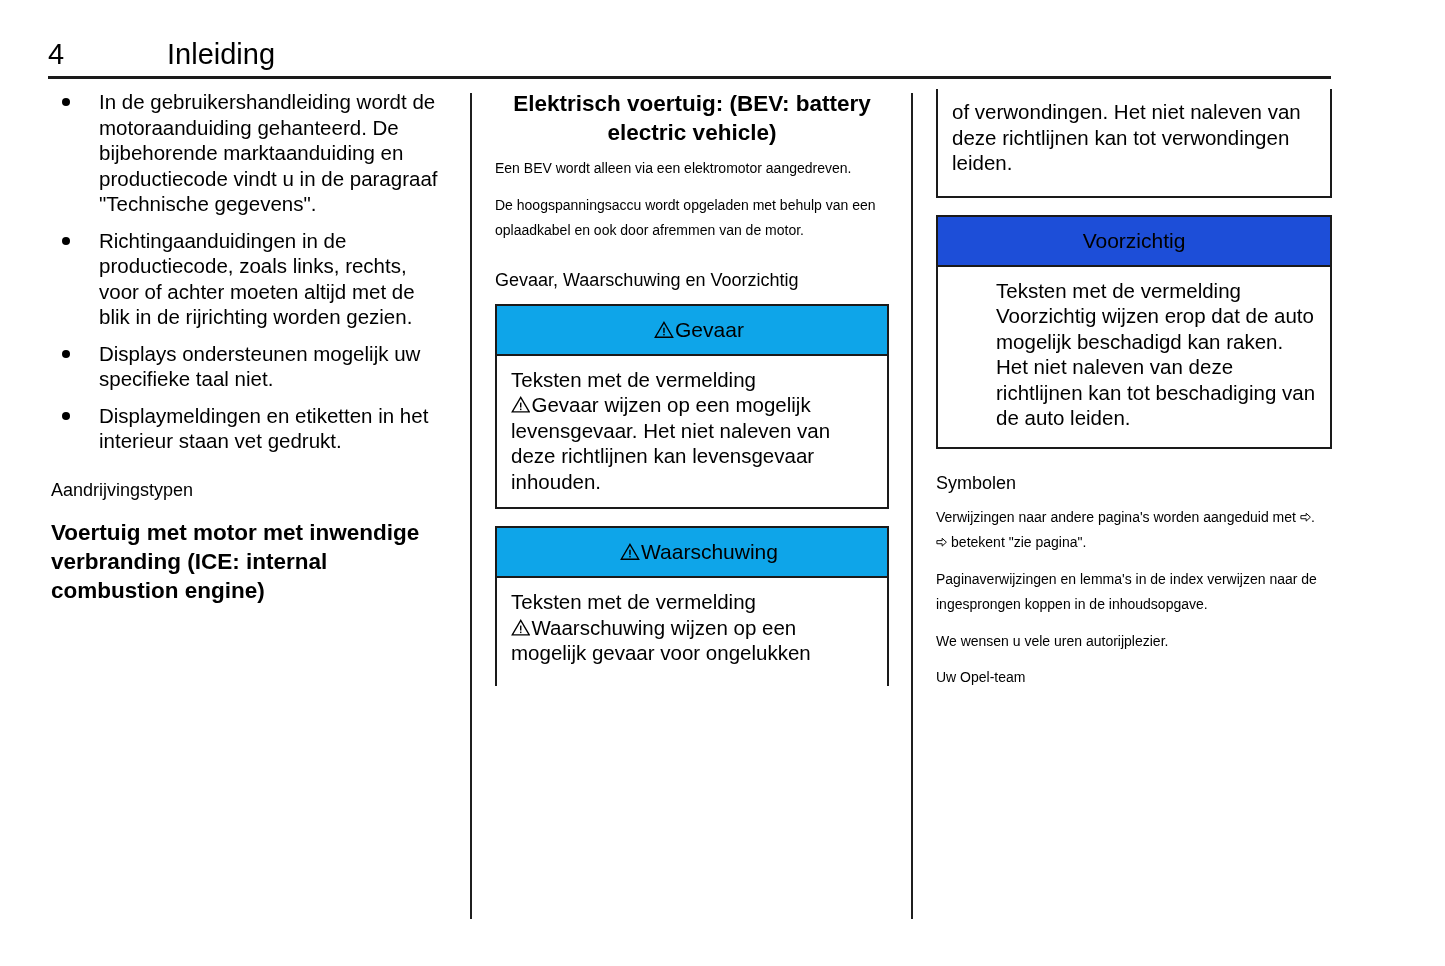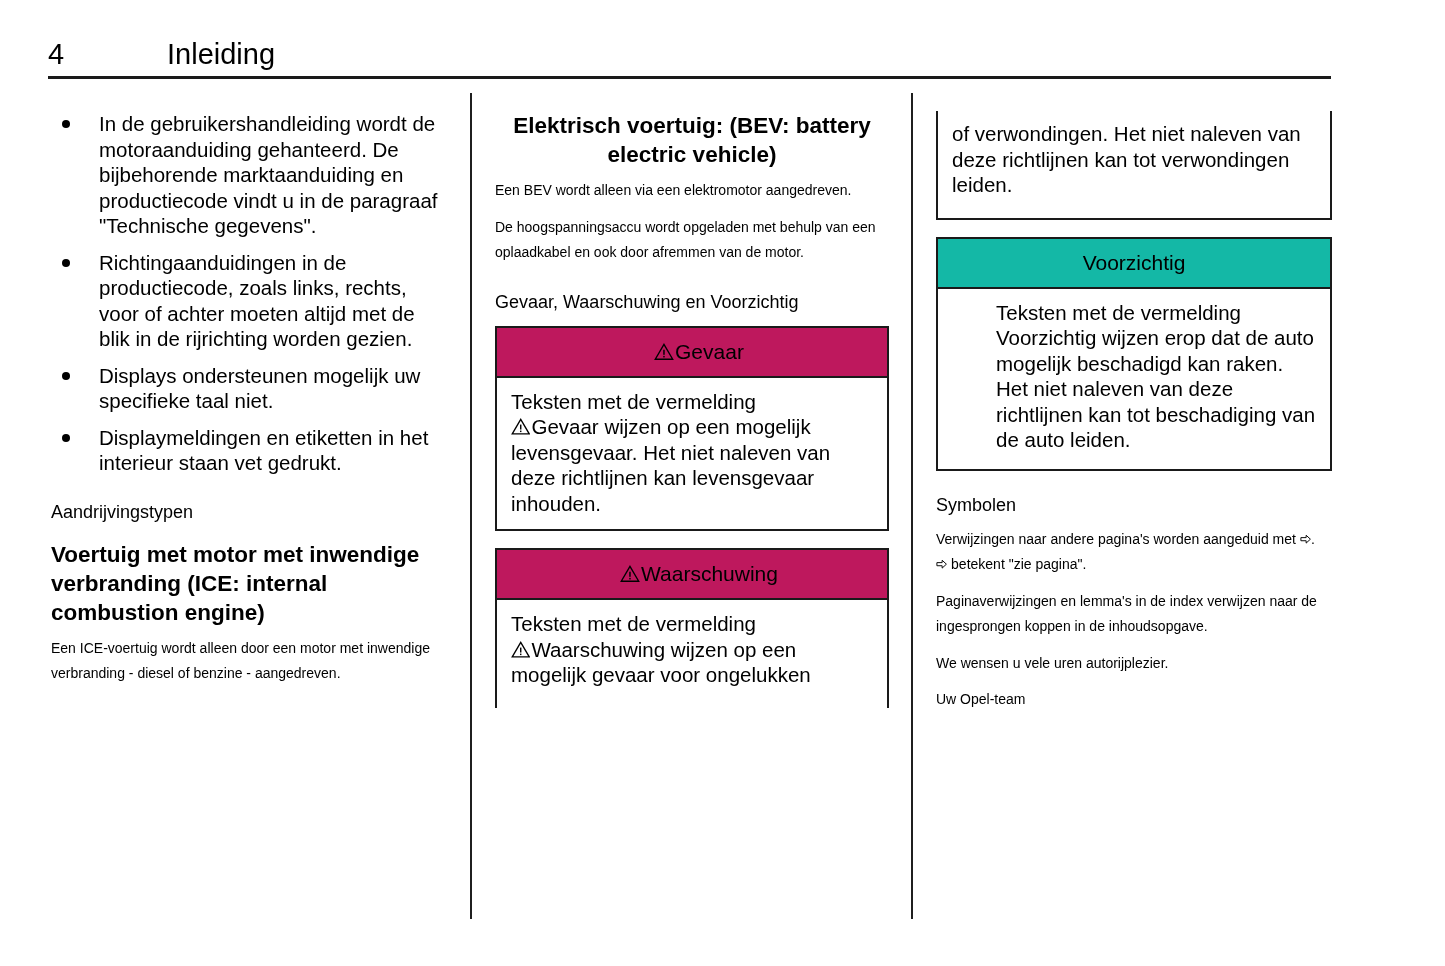--- a/index.html
+++ b/index.html
@@ -60,21 +60,21 @@
     width: 2px;
     height: 826px;
     background: #1f1f1f;
   }
   #divider-1 { left: 470px; }
   #divider-2 { left: 911px; }
 
   
   .column {
     position: absolute;
-    top: 111px;
+    top: 89px;
   }
   #col-1 { left: 51px;  width: 398px; }
   #col-2 { left: 495px; width: 394px; }
   #col-3 { left: 936px; width: 396px; }
 
   
   p, ul, li, h2, h3 {
     margin: 0;
     padding: 0;
   }
@@ -127,22 +127,22 @@
     box-sizing: border-box;
   }
   .callout-head {
     border-bottom: 2px solid #1a1a1a;
     text-align: center;
     font-size: 21px;
     line-height: 26px;
     padding: 11px 6px 11px 6px;
     font-weight: 400;
   }
-  .callout-head.gray { background: #be185d; padding-left: 20px; }
-  .callout-head.plain { background: #14b8a6; }
+  .callout-head.gray { background: #0ea5e9; padding-left: 20px; }
+  .callout-head.plain { background: #1d4ed8; }
   .callout-body {
     padding: 11px 14px 13px 14px;
     font-size: 20.5px;
     line-height: 25.5px;
   }
   
   .callout.continued-top {
     border-top: none;
   }
   
@@ -199,21 +199,20 @@
       <li>
         <span class="bullet-dot"></span>
         <span>Displaymeldingen en etiketten in het interieur staan vet gedrukt.</span>
       </li>
     </ul>
 
     <h2 class="h1-section">Aandrijvingstypen</h2>
 
     <h3 class="h2-section">Voertuig met motor met inwendige verbranding (ICE: internal combustion engine)</h3>
 
-    <p class="body-text">Een ICE-voertuig wordt alleen door een motor met inwendige verbranding - diesel of benzine - aangedreven.</p>
   </div>
 
   <div id="col-2" class="column">
 
     <h3 class="h2-section" style="margin-top:0;text-align:center;">Elektrisch voertuig: (BEV: battery electric vehicle)</h3>
 
     <p class="body-text">Een BEV wordt alleen via een elektromotor aangedreven.</p>
 
     <p class="body-text">De hoogspanningsaccu wordt opgeladen met behulp van een oplaadkabel en ook door afremmen van de motor.</p>
 

